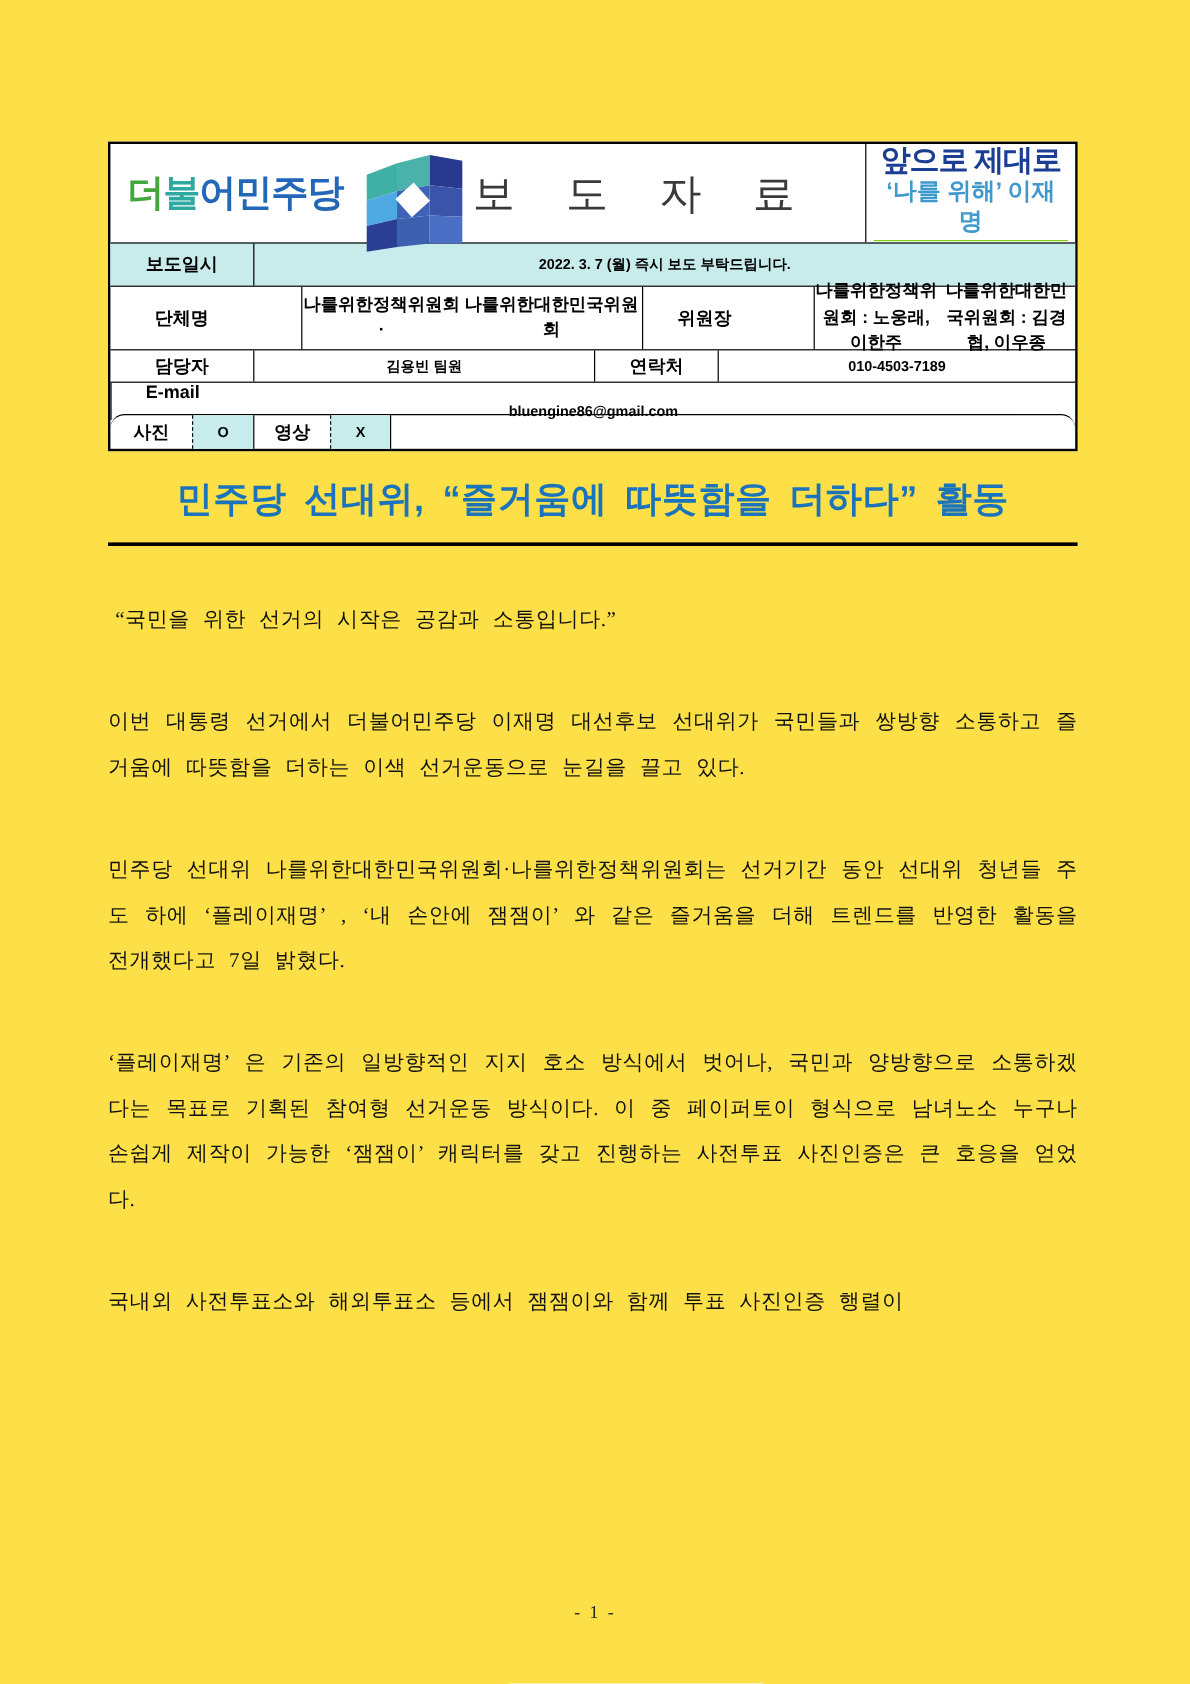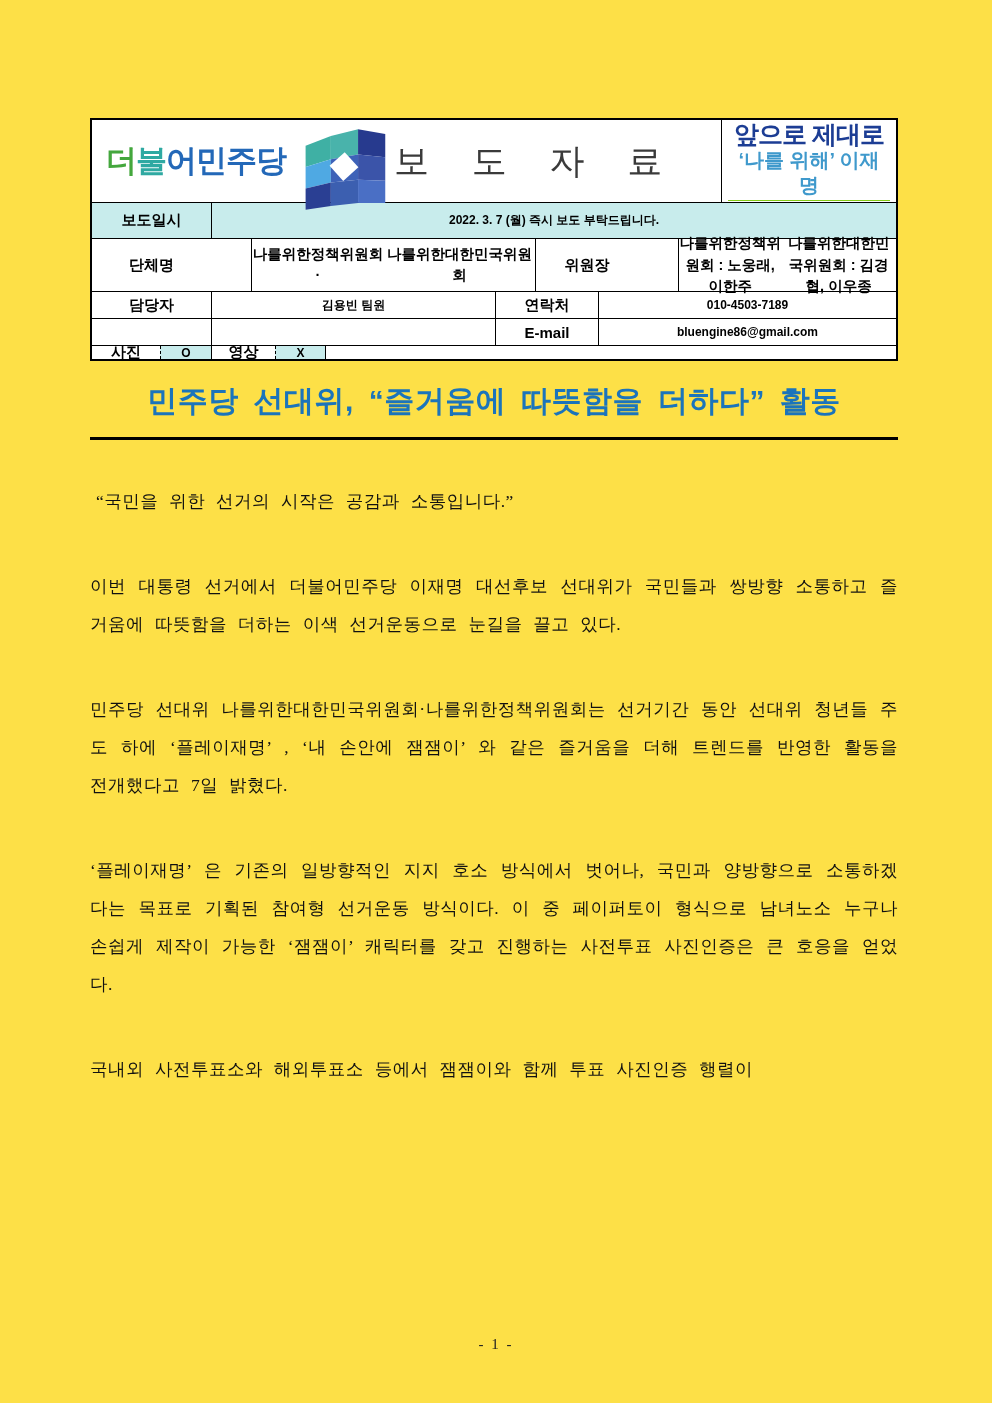--- a/index.html
+++ b/index.html
@@ -40,22 +40,22 @@
   .slogan-cell { width: 175px; flex-direction: column; justify-content: center; padding: 4px 6px; }
   .slogan-line1 { font-size: 25px; font-weight: 900; color: #1c3d94; letter-spacing: -1px; line-height: 1.1; }
   .slogan-line2 {
     font-size: 20px; font-weight: 700; color: #3f99cc; line-height: 1.25;
     display: inline-block; border-bottom: 1px solid #84cc16; padding: 0 2px 2px;
   }
 
   .date-row { height: 36px; background: #c8ecec; }
   .org-row { height: 53px; }
   .contact-row { height: 27px; }
-  .email-row { height: 27px; }
-  .media-row { height: 14px; }
+  .email-row { height: 27px; flex-direction: column; }
+  .media-row { height: 29px; border-radius: 12px; }
 
   .w1 { width: 119px; } .w2 { width: 284px; } .w3 { width: 103px; } .w4 { flex: 1; }
   .m1 { width: 68px; } .m2 { width: 51px; } .m3 { width: 64px; } .m4 { width: 50px; } .m5 { flex: 1; }
 
   .t-label { font-size: 15px; font-weight: 600; }
   .t-value { font-size: 12px; font-weight: 600; }
   .t-bold  { font-weight: 700; }
   .multi { flex-direction: row; line-height: 1.45; font-size: 14.5px; font-weight: 600; margin-left: 40px; }
   .cyan { background: #c8ecec; }
 

